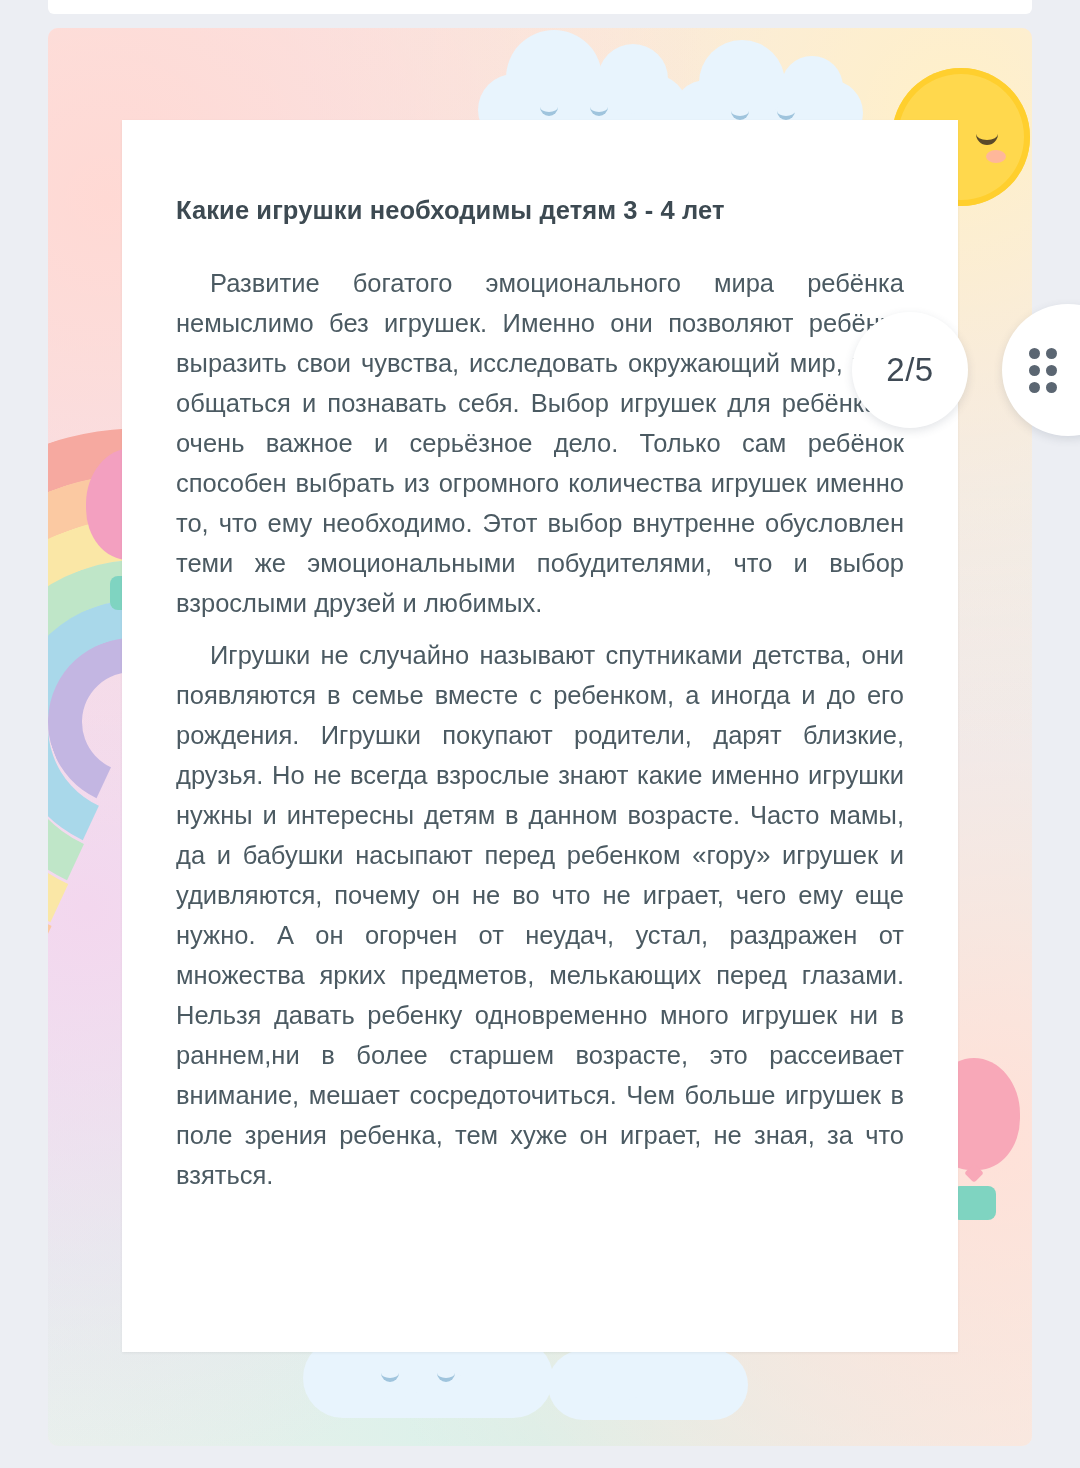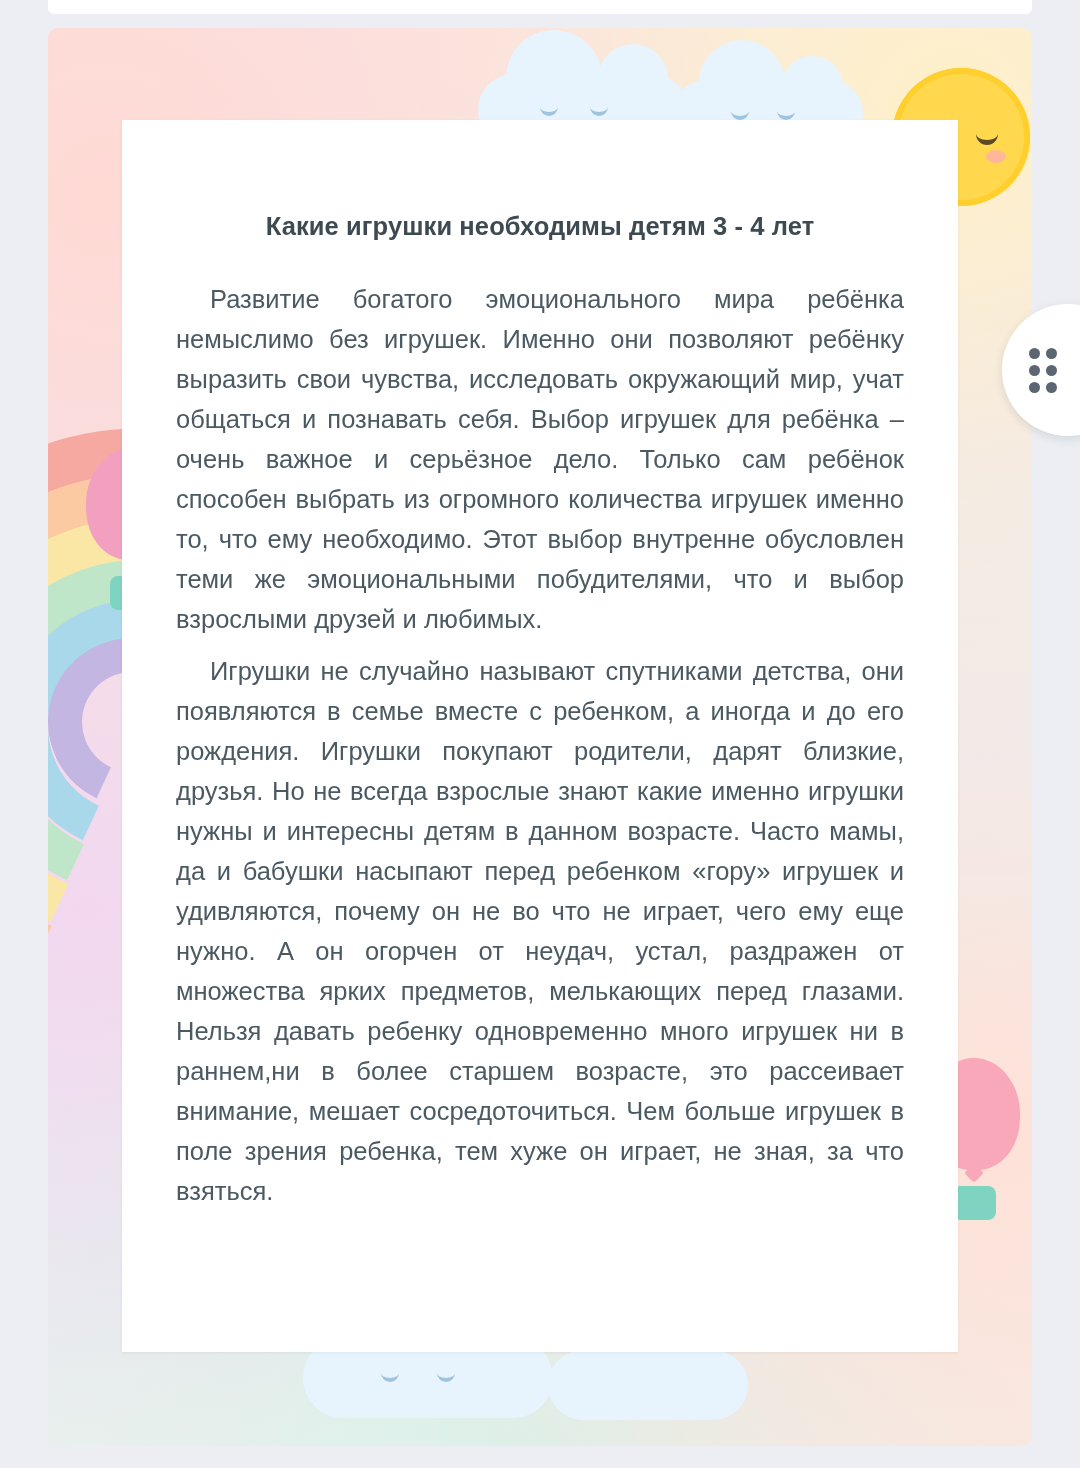--- a/index.html
+++ b/index.html
@@ -183,22 +183,21 @@
     background: #ffffff;
     box-shadow: 0 1px 3px rgba(0,0,0,.06);
   }
   .card-inner {
     padding: 76px 54px 40px 54px;
   }
   .doc-title {
     font-size: 25.5px;
     font-weight: bold;
     color: #3d4a52;
-    text-align: center;
-    margin: 16px 0 38px 0;
+    margin: 0 0 38px 0;
     letter-spacing: .1px;
   }
   .doc-par {
     font-size: 25.5px;
     line-height: 40px;
     color: #4b5a62;
     text-align: justify;
     text-justify: inter-word;
     margin: 0;
     text-indent: 34px;
@@ -302,20 +301,23 @@
 
     <div class="card">
       <div class="card-inner">
         <h1 class="doc-title">Какие игрушки необходимы детям 3 - 4 лет</h1>
         <p class="doc-par">Развитие богатого эмоционального мира ребёнка немыслимо без игрушек. Именно они позволяют ребёнку выразить свои чувства, исследовать окружающий мир, учат общаться и познавать себя. Выбор игрушек для ребёнка – очень важное и серьёзное дело. Только сам ребёнок способен выбрать из огромного количества игрушек именно то, что ему необходимо. Этот выбор внутренне обусловлен теми же эмоциональными побудителями, что и выбор взрослыми друзей и любимых.</p>
         <p class="doc-par">Игрушки не случайно называют спутниками детства, они появляются в семье вместе с ребенком, а иногда и до его рождения. Игрушки покупают родители, дарят близкие, друзья. Но не всегда взрослые знают какие именно игрушки нужны и интересны детям в данном возрасте. Часто мамы, да и бабушки насыпают перед ребенком «гору» игрушек и удивляются, почему он не во что не играет, чего ему еще нужно. А он огорчен от неудач, устал, раздражен от множества ярких предметов, мелькающих перед глазами. Нельзя давать ребенку одновременно много игрушек ни в раннем,ни в более старшем возрасте, это рассеивает внимание, мешает сосредоточиться. Чем больше игрушек в поле зрения ребенка, тем хуже он играет, не зная, за что взяться.</p>
       </div>
     </div>
   </div>
 
+  <div class="page-counter">
+    <span>2/5</span>
+  </div>
 
   <div class="menu-handle">
     <div class="dot-grid">
       <i></i>
         <i></i>
         <i class="hidden"></i>
       <i></i>
         <i></i>
         <i class="hidden"></i>
       <i></i>

